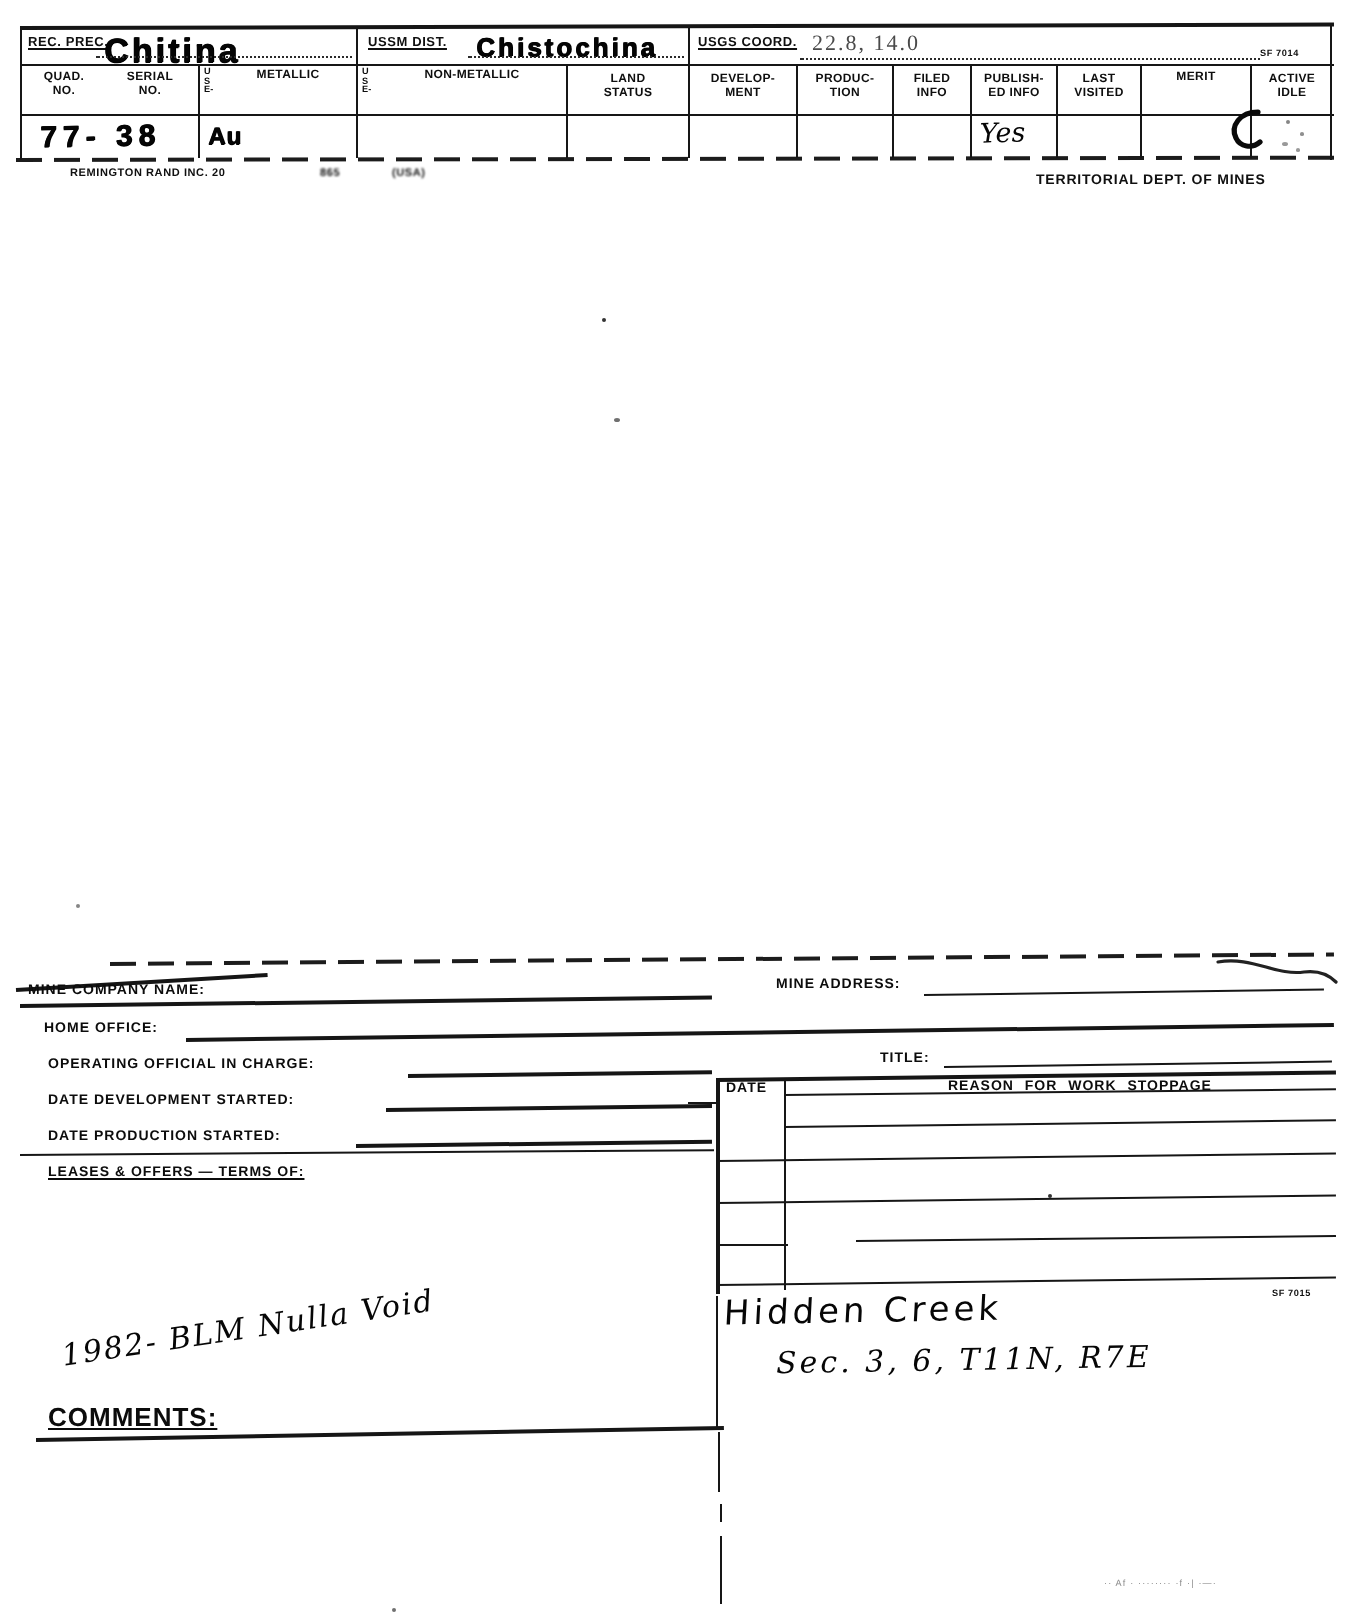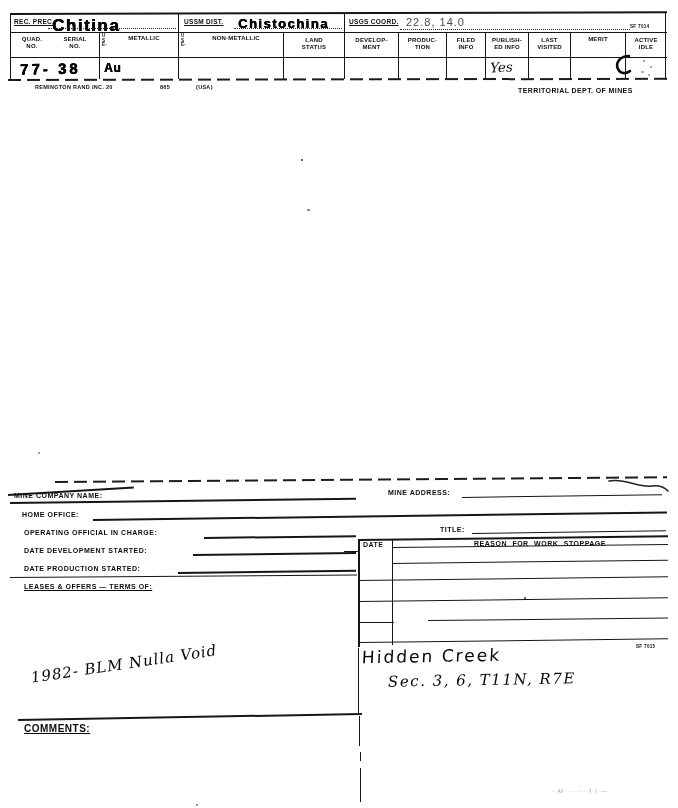--- a/index.html
+++ b/index.html
@@ -13,21 +13,21 @@
   .lbl{position:absolute;font-weight:700;font-size:6px;line-height:6.5px;letter-spacing:.2px;
        text-align:center;white-space:pre-line;color:#0e0e0e;}
   .use{position:absolute;font-weight:700;font-size:4.6px;line-height:4.6px;letter-spacing:0;
        text-align:left;white-space:pre-line;color:#0e0e0e;}
   .blbl{position:absolute;font-weight:700;font-size:7px;letter-spacing:.5px;white-space:nowrap;color:#0c0c0c;}
   .tinybold{position:absolute;font-weight:700;font-size:5.5px;letter-spacing:.3px;white-space:nowrap;color:#101010;}
   .stamp{position:absolute;font-weight:800;letter-spacing:1.5px;color:#050505;
          text-shadow:.5px 0 0 #000, 0 .4px 0 #000;white-space:nowrap;}
   .script{position:absolute;font-family:"DejaVu Serif",serif;font-style:italic;color:#060606;white-space:nowrap;}
   .hand{position:absolute;font-family:"DejaVu Sans",sans-serif;color:#060606;white-space:nowrap;}
-  .typed{position:absolute;font-family:Liberation Sans, sans-serif;color:#4a4a4a;white-space:nowrap;text-align:center;}
+  .typed{position:absolute;font-family:Liberation Serif, serif;color:#4a4a4a;white-space:nowrap;text-align:center;}
   .dot{position:absolute;background:#333;border-radius:50%;}
   .dotted{position:absolute;border-bottom:1.4px dotted #2a2a2a;height:0;transform-origin:left center;}
   .ul{text-decoration:underline;}
 </style>
 </head>
 <body>
 
 <div class="page">
 
   <div>
@@ -168,19 +168,19 @@
     <div class="vl" style="left:358px;top:648px;height:66px;width:1.2px"></div>
     <div class="vl" style="left:359px;top:716px;height:30px;width:1.2px"></div>
     <div class="vl" style="left:360px;top:752px;height:9px;width:1.2px"></div>
     <div class="vl" style="left:360px;top:768px;height:34px;width:1.2px"></div>
 
     <span class="script" style="left:30px;top:655px;font-size:15px;letter-spacing:1px;transform:rotate(-8.5deg)">1982- BLM Nulla Void</span>
     <span class="hand" style="left:362px;top:646px;font-size:17px;letter-spacing:2px;transform:skewX(-4deg) rotate(-1deg)">Hidden Creek</span>
     <span class="script" style="left:388px;top:671px;font-size:15px;letter-spacing:1.5px;transform:rotate(-1deg)">Sec. 3, 6, T11N, R7E</span>
 
     <div class="hl" style="left:18px;top:719px;width:344px;height:1.7px;transform:rotate(-1deg)"></div>
-    <span class="blbl ul" style="left:24px;top:723px;font-size:10px">COMMENTS:</span>
+    <span class="blbl ul" style="left:24px;top:701px;font-size:13px">COMMENTS:</span>
 
     <span style="position:absolute;left:552px;top:789px;font-size:4.5px;letter-spacing:.6px;color:#8a8a8a;white-space:nowrap">·· Af · ········ ·f ·| ·—·</span>
     <div class="dot" style="left:196px;top:804px;width:2px;height:2px;opacity:.7"></div>
   </div>
 
 </div>
 
 </body></html>

